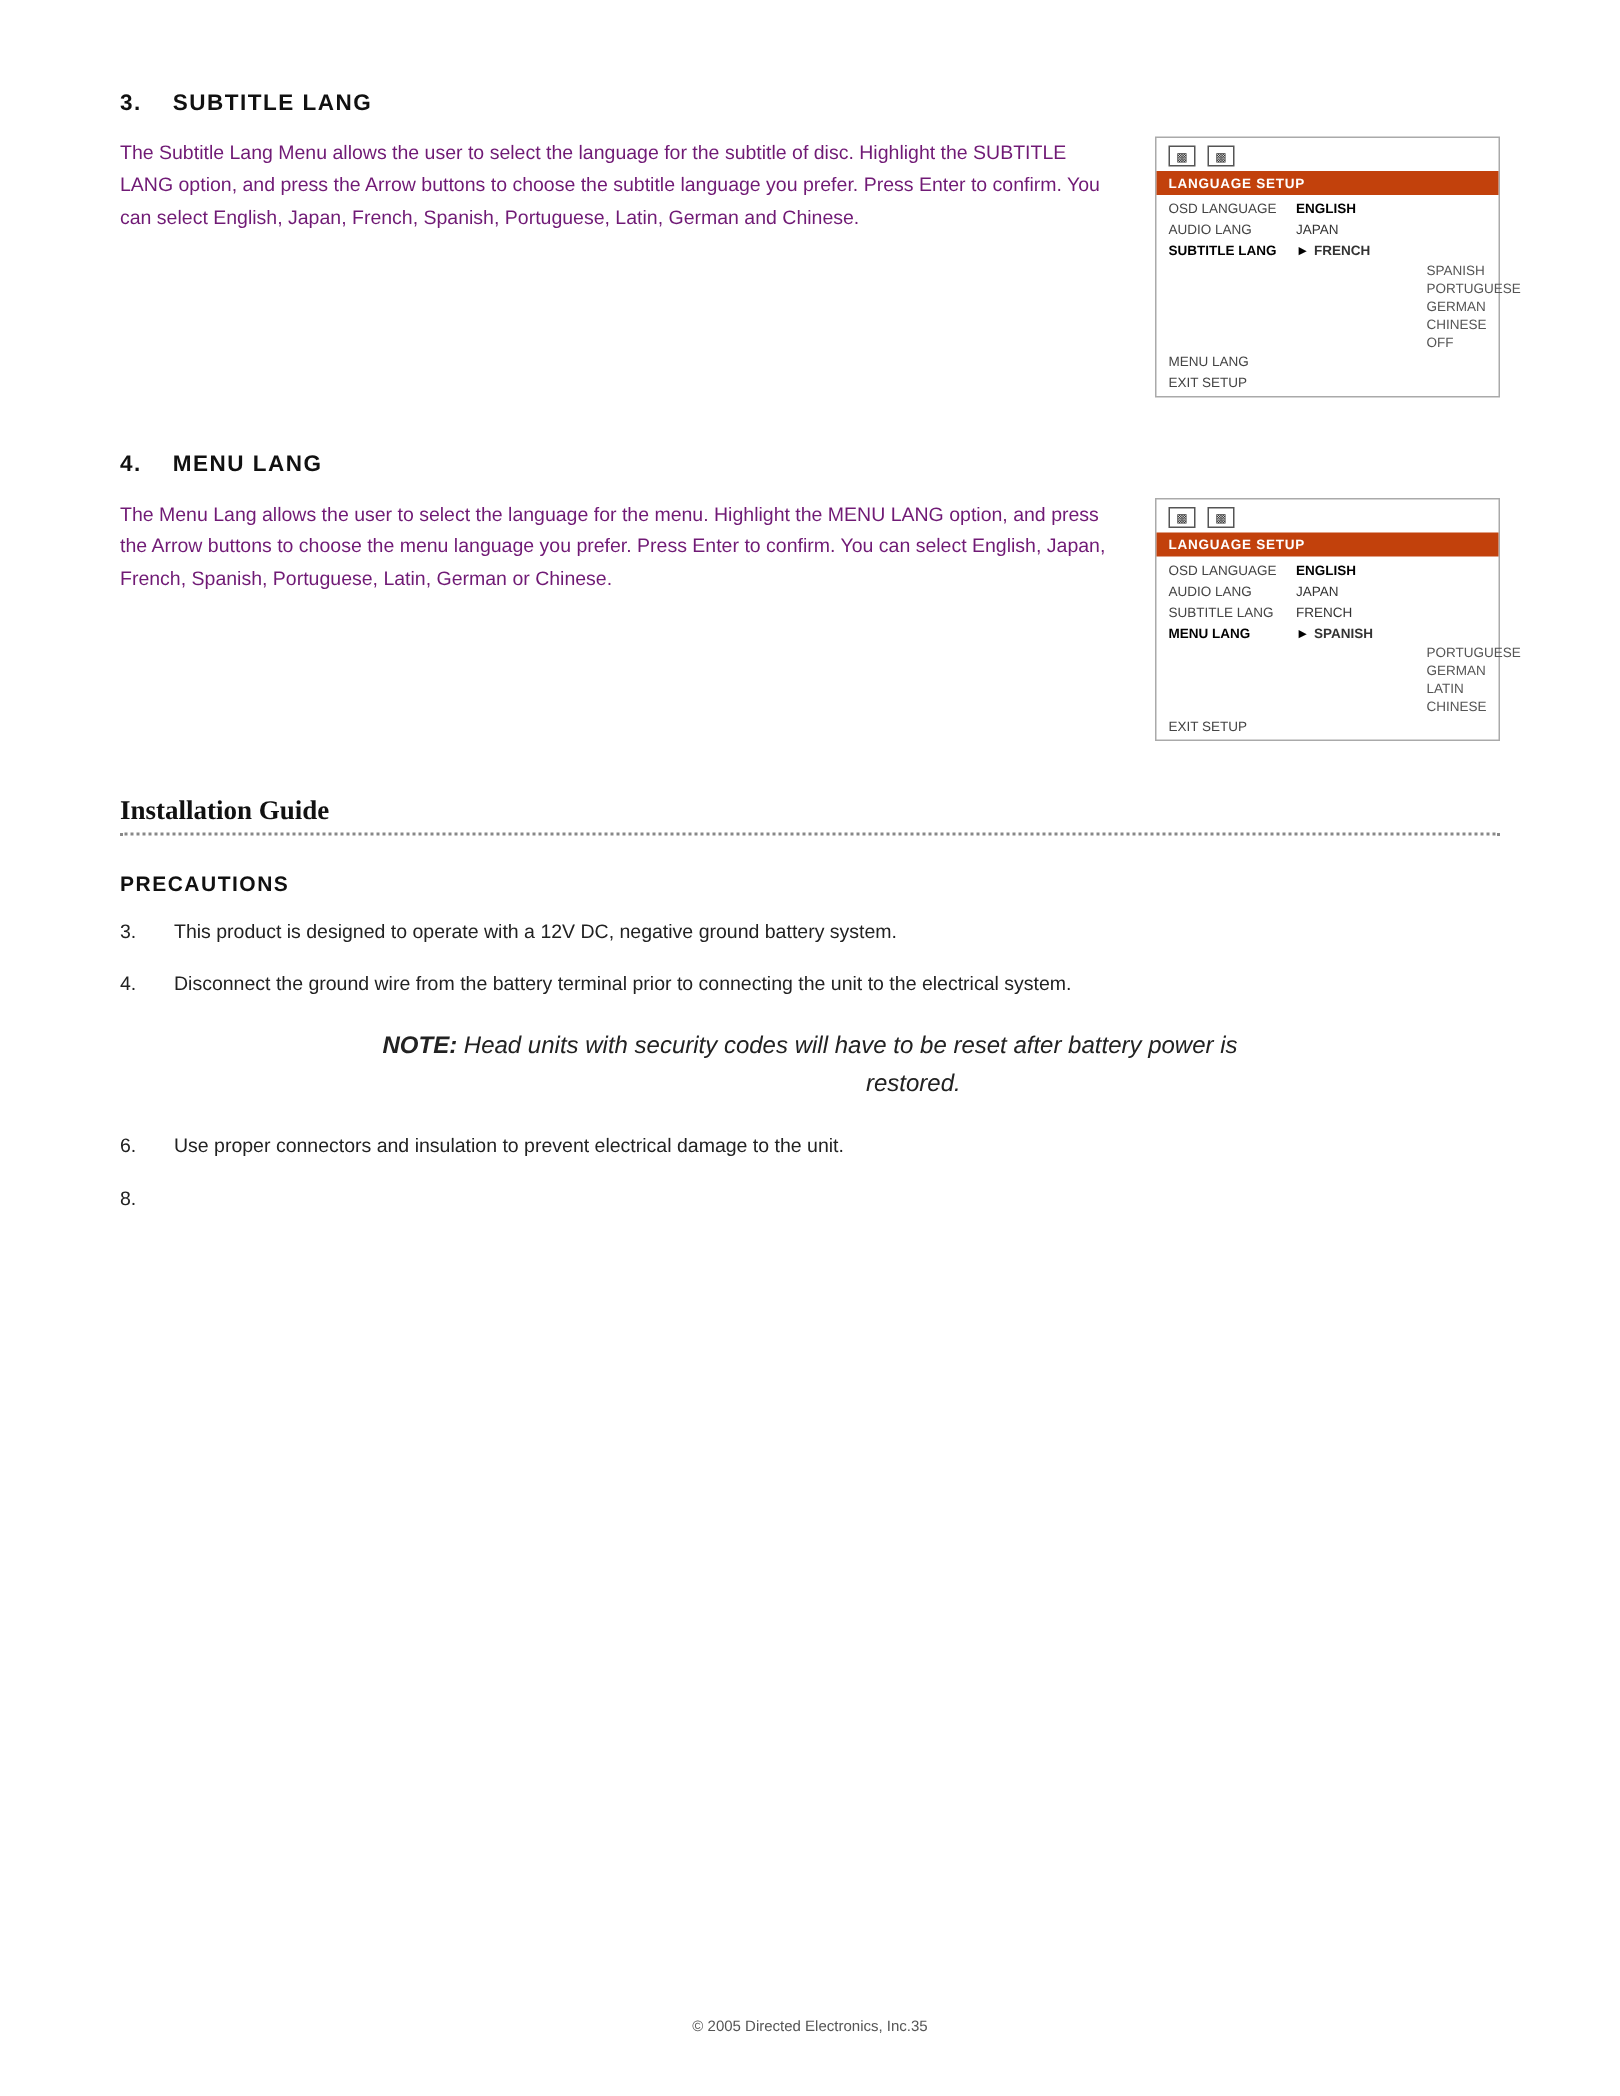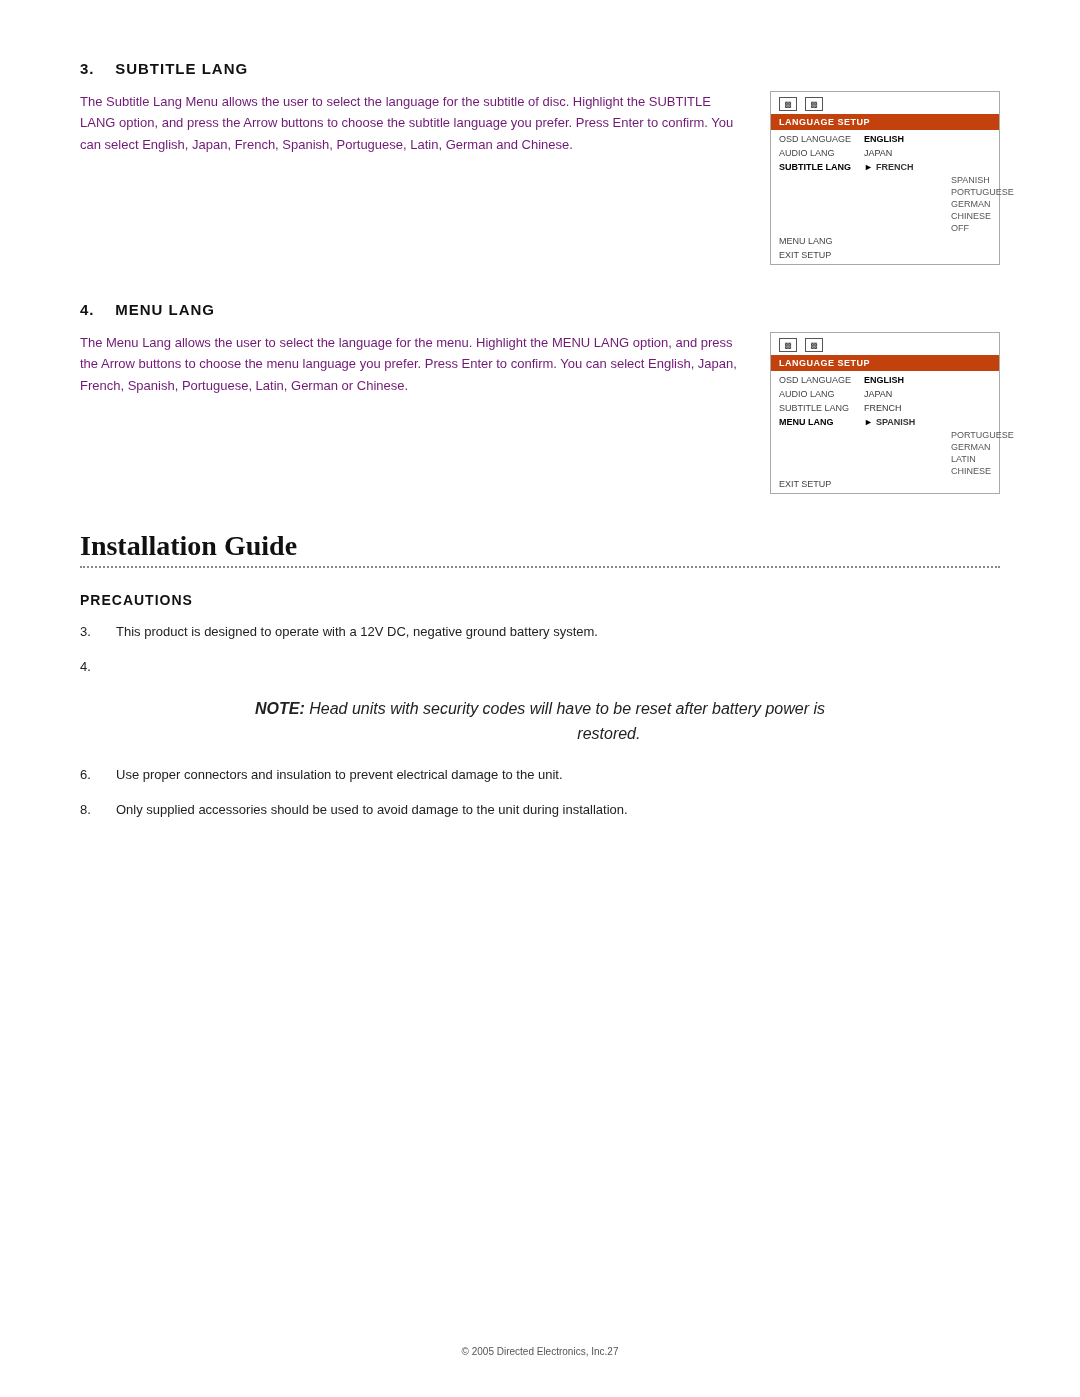--- a/index.html
+++ b/index.html
@@ -118,21 +118,21 @@
     }
 
     .option-item {
       font-size: 9px;
       color: #555;
       padding: 1px 8px 1px 90px;
     }
 
     
     .install-guide-title {
-      font-size: 28px;
+      font-size: 18px;
       font-weight: bold;
       font-family: Georgia, serif;
       color: #111;
       margin-bottom: 4px;
       margin-top: 30px;
     }
 
     .dotted-line {
       border: none;
       border-top: 2px dotted #888;
@@ -315,31 +315,31 @@
 
   <h2 class="precautions-title">PRECAUTIONS</h2>
 
   <div class="precautions-item">
     <span class="item-num">3.</span>
     <span>This product is designed to operate with a 12V DC, negative ground battery system.</span>
   </div>
 
   <div class="precautions-item">
     <span class="item-num">4.</span>
+    <span>Disconnect the ground wire from the battery terminal prior to connecting the unit to the electrical system.</span>
   </div>
 
   <div class="note-block"><strong><em>NOTE:</em></strong><em> Head units with security codes will have to be reset after battery power is<br>&nbsp;&nbsp;&nbsp;&nbsp;&nbsp;&nbsp;&nbsp;&nbsp;&nbsp;&nbsp;&nbsp;&nbsp;&nbsp;&nbsp;&nbsp;&nbsp;&nbsp;&nbsp;&nbsp;&nbsp;&nbsp;&nbsp;&nbsp;&nbsp;&nbsp;&nbsp;&nbsp;&nbsp;&nbsp;&nbsp;&nbsp;restored.</em></div>
 
   <div class="precautions-item">
     <span class="item-num">6.</span>
     <span>Use proper connectors and insulation to prevent electrical damage to the unit.</span>
   </div>
 
   <div class="precautions-item">
     <span class="item-num">8.</span>
-    <span>Only supplied accessories should be used to avoid damage to the unit during installation.</span>
   </div>
 </div>
 
 <div class="footer">
   <span>© 2005 Directed Electronics, Inc.</span>
-  <span>27</span>
+  <span>35</span>
 </div>
 
 </body></html>

